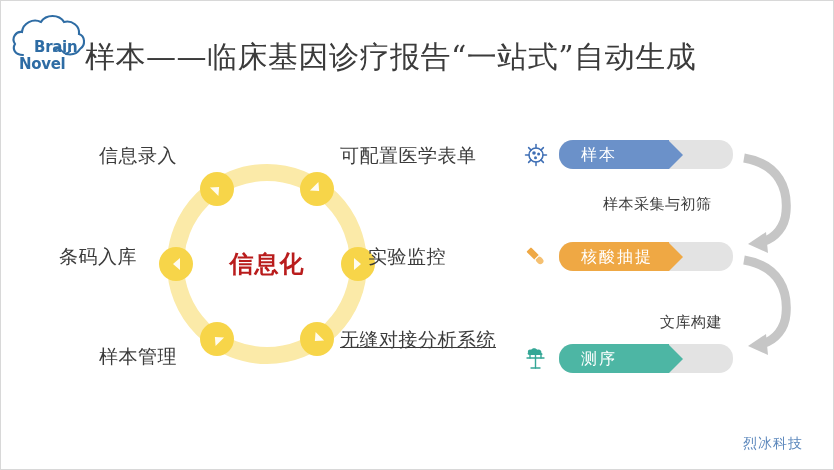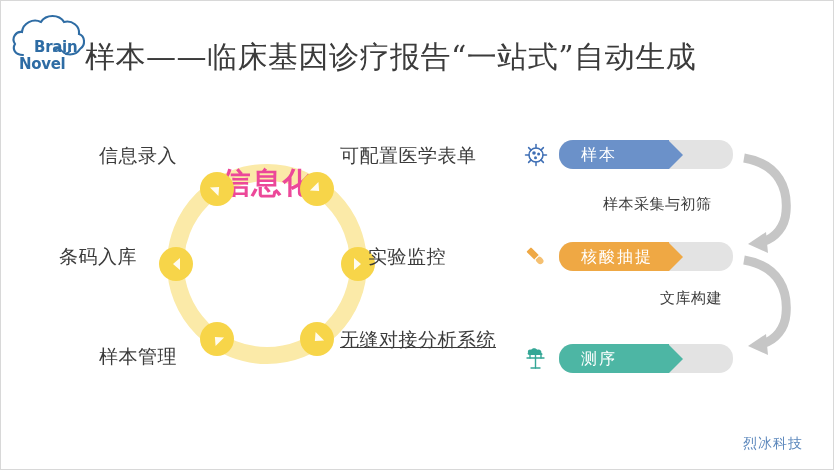--- a/index.html
+++ b/index.html
@@ -82,25 +82,25 @@
   }
   #cycle-center {
     position: absolute;
     left: 0;
     top: 0;
     width: 200px;
     height: 200px;
     display: flex;
     flex-direction: column;
     align-items: center;
-    justify-content: space-between;
+    justify-content: center;
     font-family: "DejaVu Serif", "Liberation Serif", serif;
     font-weight: bold;
-    font-size: 30px;
-    color: #ec4899;
+    font-size: 24px;
+    color: #b91c1c;
     line-height: 1.28;
     letter-spacing: 1px;
   }
   .cycle-node {
     position: absolute;
     width: 34px;
     height: 34px;
     border-radius: 50%;
     background: #f7d549;
     display: flex;
@@ -316,21 +316,21 @@
       <div class="stage-fill" style="background:#efa844; color:#efa844;"></div>
       <div class="stage-label">核酸抽提</div>
     </div>
   </div>
 
   <svg class="arc-arrow" style="left:733px; top:247px;">
     <path d="M10 12 C46 18 54 44 52 66 C51 80 42 92 28 96" fill="none" stroke="#c6c6c6" stroke-width="9" stroke-linecap="butt"></path>
     <path d="M32 86 L14 98 L34 107 Z" fill="#c6c6c6"></path>
   </svg>
 
-  <div class="connector-label" style="left:659px; top:288px;">文库构建</div>
+  <div class="connector-label" style="left:659px; top:312px;">文库构建</div>
 
   <div class="stage-row" style="top:342px;">
     <div class="stage-icon">
       <svg width="26" height="26" viewBox="0 0 26 26">
         <path d="M6.5 9 C5 9 4 7.6 5 6.4 C4.4 4.6 6.2 3 8 3.8
                  C9.2 1.6 13 1.6 14.4 3.8 C16.6 3 18.8 4.8 18.4 7
                  C20 7.4 20 9 18.4 9 Z" fill="#35a796"></path>
         <g stroke="#35a796" stroke-width="1.4" fill="none" stroke-linecap="round">
           <line x1="4" y1="12" x2="21" y2="12"></line>
           <line x1="7" y1="9" x2="7" y2="12"></line>

